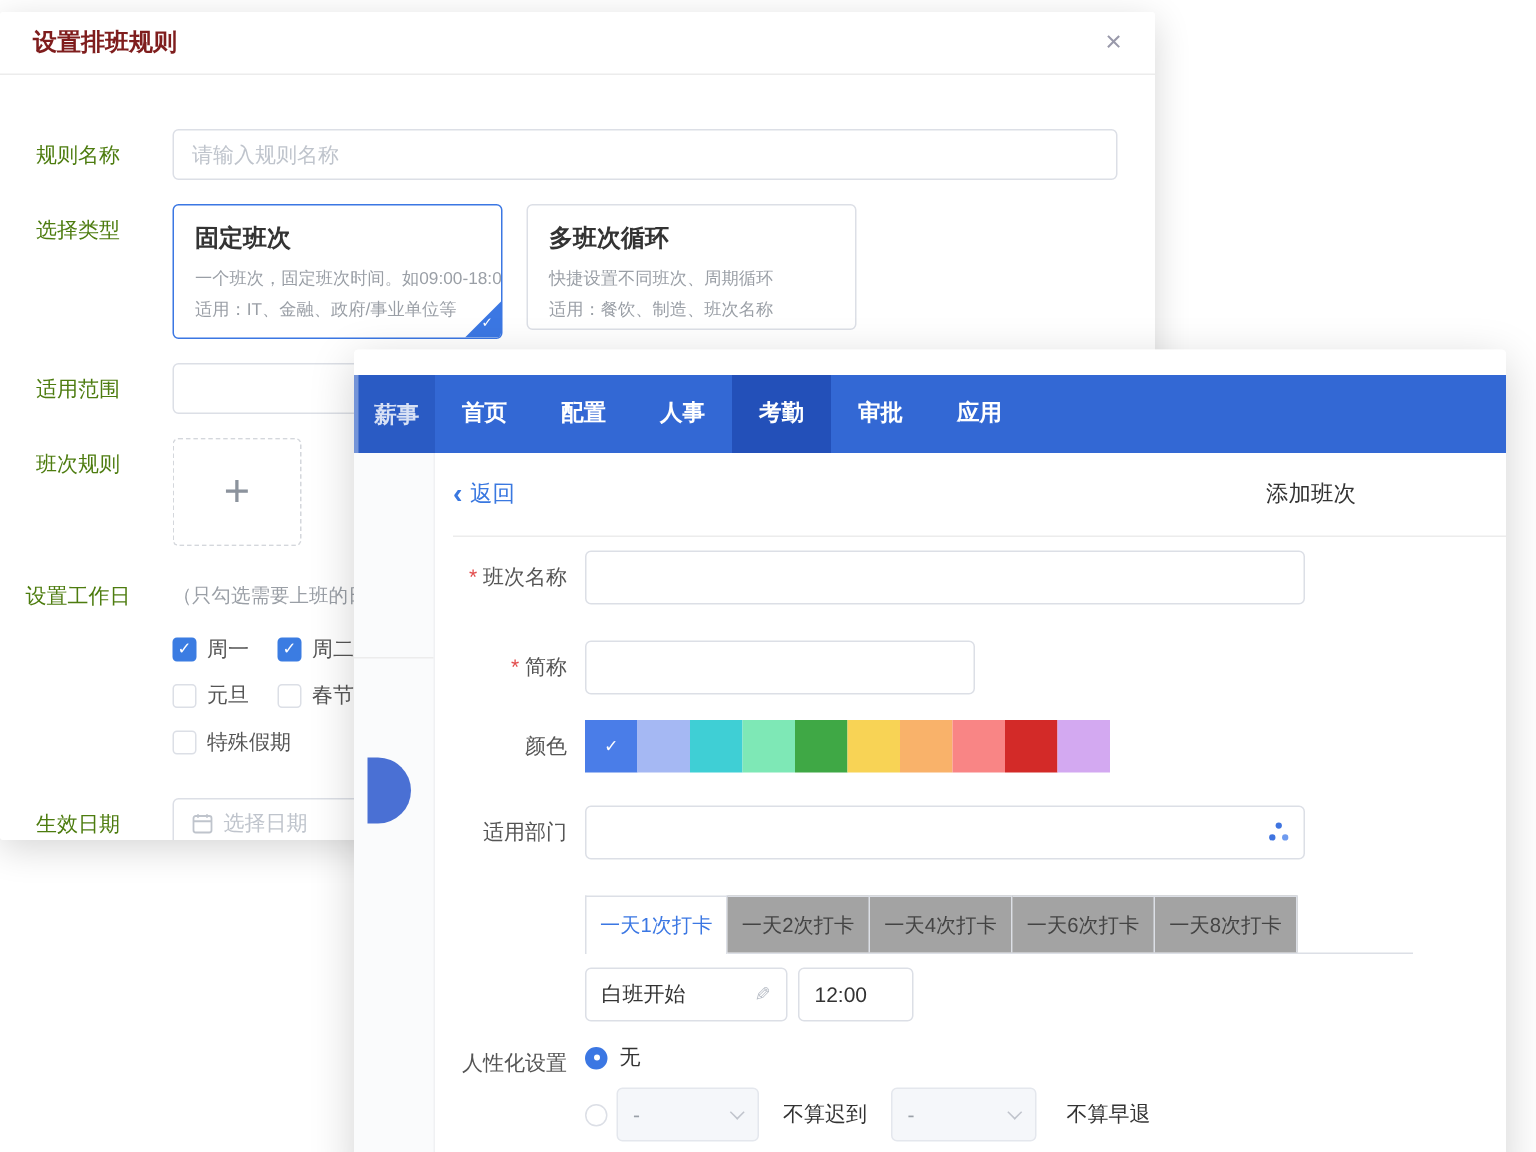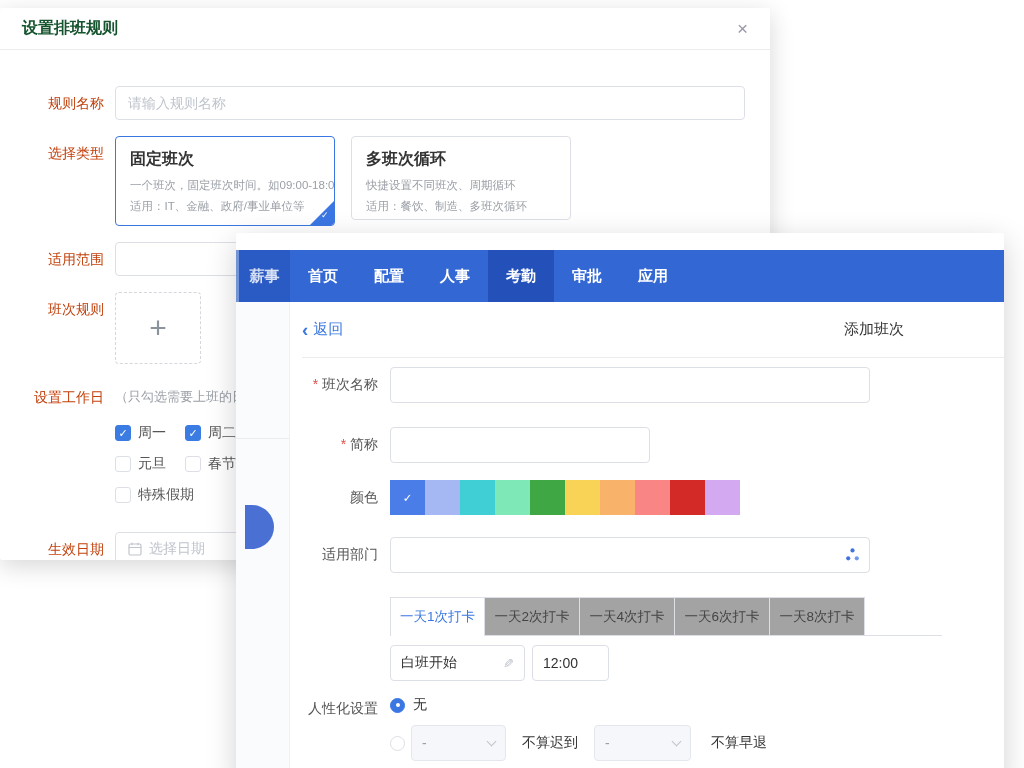--- a/index.html
+++ b/index.html
@@ -4,26 +4,26 @@
 <style>
   * { margin:0; padding:0; box-sizing:border-box; }
   html,body { width:1024px; height:768px; background:#fff; overflow:hidden;
     font-family:"Liberation Sans","DejaVu Sans",sans-serif; }
 
   
   .modal { position:absolute; left:0; top:8px; width:770px; height:552px; background:#fff;
     box-shadow:0 6px 24px rgba(0,0,0,.16); border-radius:2px; z-index:1; overflow:hidden; }
   .modal-header { height:42px; display:flex; align-items:center; justify-content:space-between;
     padding:0 22px; border-bottom:1px solid #ececec; }
-  .modal-title { font-size:16px; font-weight:700; color:#14532d; }
+  .modal-title { font-size:16px; font-weight:700; color:#7f1d1d; }
   .modal-close { font-size:19px; color:#99a; cursor:pointer; line-height:1; }
   .modal-body { padding-top:36px; }
   .m-row { display:flex; margin-bottom:16px; }
-  .m-label { width:115px; padding-right:11px; text-align:right; flex:none;
-    font-size:14px; color:#c2410c; line-height:34px; }
+  .m-label { width:115px; padding-right:11px; text-align:center; flex:none;
+    font-size:14px; color:#4d7c0f; line-height:34px; }
   .m-input { height:34px; border:1px solid #dcdfe6; border-radius:4px; padding:0 12px;
     font-size:14px; color:#333; outline:none; background:#fff; }
   .m-input::placeholder { color:#bfc4cc; }
   .rule-name-input { width:630px; }
 
   .type-cards { display:flex; gap:16px; }
   .type-card { width:220px; border:1px solid #dcdfe6; border-radius:4px; padding:12px 14px;
     position:relative; overflow:hidden; cursor:pointer; background:#fff; height:84px; }
   .type-card.selected { border-color:#3b77e3; height:90px; }
   .card-title { font-size:16px; font-weight:700; color:#333; margin-bottom:8px; }
@@ -147,21 +147,21 @@
           <div class="card-title">固定班次</div>
           <div class="card-desc">一个班次，固定班次时间。如09:00-18:00</div>
           <div class="card-desc">适用：IT、金融、政府/事业单位等</div>
           <div class="card-corner">
               <span>✓</span>
             </div>
         </div>
         <div class="type-card">
           <div class="card-title">多班次循环</div>
           <div class="card-desc">快捷设置不同班次、周期循环</div>
-          <div class="card-desc">适用：餐饮、制造、多班次循环</div>
+          <div class="card-desc">适用：餐饮、制造、班次名称</div>
         </div>
       </div>
     </div>
     <div class="m-row">
       <div class="m-label">适用范围</div>
       <input class="m-input range-input" style="">
     </div>
     <div class="m-row">
       <div class="m-label">班次规则</div>
       <div class="add-box">

